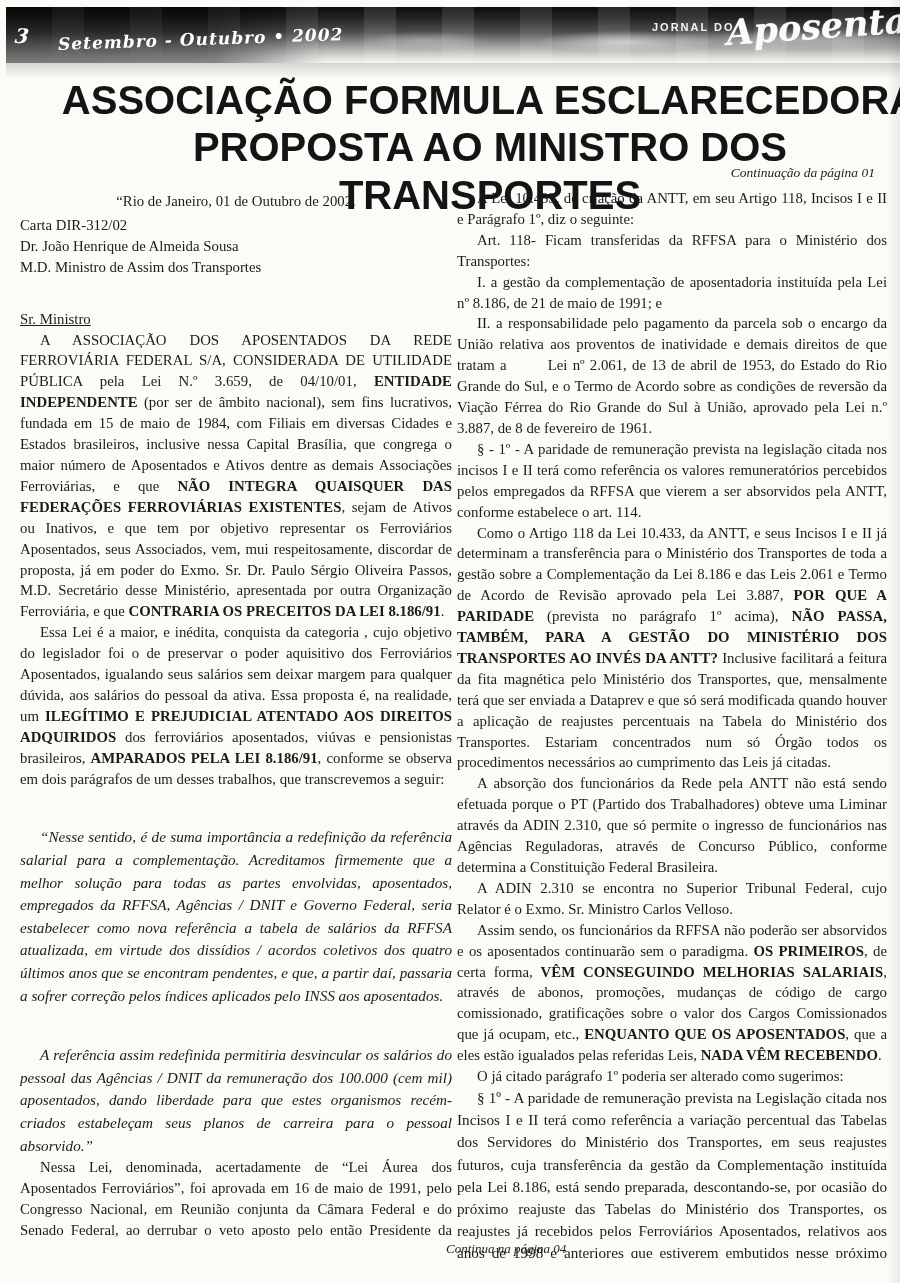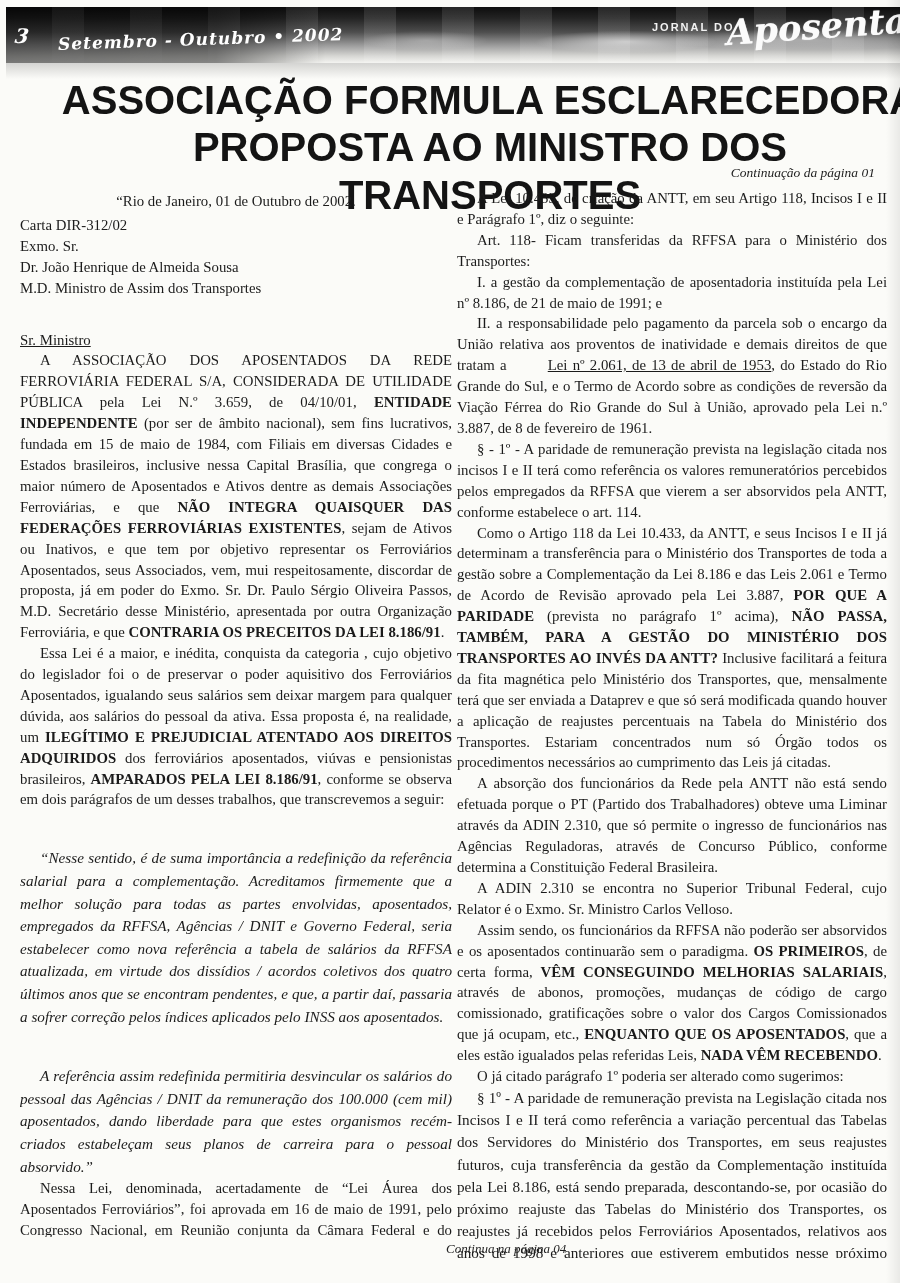--- a/index.html
+++ b/index.html
@@ -41,21 +41,21 @@
   .col-right{left:457px;top:188px;width:430px;height:1070px;}
 
   .para{margin:0;text-indent:20px;}
   .addr{text-indent:0;text-align:left;}
   .dateline{text-indent:0;text-align:center;margin-bottom:3px;}
   .salutation{margin-top:31px;text-decoration:underline;}
   .quote{font-size:15.2px;line-height:22.6px;margin-top:37px;}
   .alt{font-size:15.2px;line-height:22.2px;}
   span.b{font-weight:bold;}
   span.i{font-style:italic;}
-  span.u{text-decoration:underline;margin-left:36px;}
+  span.u{margin-left:36px;}
 
   .continues{position:absolute;left:446px;top:1241px;font-style:italic;font-size:13px;color:#222;}
 
   .scan-edge{position:absolute;right:0;top:0;width:14px;height:100%;
     background:linear-gradient(90deg, rgba(0,0,0,0), rgba(0,0,0,.07));}
 </style>
 </head>
 <body>
 
 <div>
@@ -71,21 +71,20 @@
   <div class="headline">
     <div>ASSOCIAÇÃO FORMULA ESCLARECEDORA</div>
     <div>PROPOSTA AO MINISTRO DOS TRANSPORTES</div>
   </div>
 
   <div class="continuation">Continuação da página 01</div>
 
   <div class="col col-left">
       <p class="para dateline"><span>“Rio de Janeiro, 01 de Outubro de 2002.</span></p>
       <p class="para addr"><span>Carta DIR-312/02</span></p>
-      <p class="para addr"><span>Exmo. Sr.</span></p>
       <p class="para addr"><span>Dr. João Henrique de Almeida Sousa</span></p>
       <p class="para addr"><span>M.D. Ministro de Assim dos Transportes</span></p>
       <p class="para addr salutation"><span>Sr. Ministro</span></p>
       <p class="para body"><span>A ASSOCIAÇÃO DOS APOSENTADOS DA REDE FERROVIÁRIA FEDERAL S/A, CONSIDERADA DE UTILIDADE PÚBLICA pela Lei N.º 3.659, de 04/10/01, </span><span class="b">ENTIDADE INDEPENDENTE</span><span> (por ser de âmbito nacional), sem fins lucrativos, fundada em 15 de maio de 1984, com Filiais em diversas Cidades e Estados brasileiros, inclusive nessa Capital Brasília, que congrega o maior número de Aposentados e Ativos dentre as demais Associações Ferroviárias, e que </span><span class="b">NÃO INTEGRA QUAISQUER DAS FEDERAÇÕES FERROVIÁRIAS EXISTENTES</span><span>, sejam de Ativos ou Inativos, e que tem por objetivo representar os Ferroviários Aposentados, seus Associados, vem, mui respeitosamente, discordar de proposta, já em poder do Exmo. Sr. Dr. Paulo Sérgio Oliveira Passos, M.D. Secretário desse Ministério, apresentada por outra Organização Ferroviária, e que </span><span class="b">CONTRARIA OS PRECEITOS DA LEI 8.186/91</span><span>.</span></p>
       <p class="para body"><span>Essa Lei é a maior, e inédita, conquista da categoria , cujo objetivo do legislador foi o de preservar o poder aquisitivo dos Ferroviários Aposentados, igualando seus salários sem deixar margem para qualquer dúvida, aos salários do pessoal da ativa. Essa proposta é, na realidade, um </span><span class="b">ILEGÍTIMO E PREJUDICIAL ATENTADO AOS DIREITOS ADQUIRIDOS</span><span> dos ferroviários aposentados, viúvas e pensionistas brasileiros, </span><span class="b">AMPARADOS PELA LEI 8.186/91</span><span>, conforme se observa em dois parágrafos de um desses trabalhos, que transcrevemos a seguir:</span></p>
       <p class="para body quote"><span class="i">“Nesse sentido, é de suma importância a redefinição da referência salarial para a complementação.  Acreditamos firmemente que a melhor solução para todas as partes envolvidas, aposentados, empregados da RFFSA, Agências / DNIT e Governo Federal, seria estabelecer como nova referência a tabela de salários da RFFSA atualizada, em virtude dos dissídios / acordos coletivos dos quatro últimos anos que se encontram pendentes, e que, a partir daí, passaria a sofrer correção pelos índices aplicados pelo INSS aos aposentados.</span></p>
       <p class="para body quote"><span class="i">A referência assim redefinida permitiria desvincular os salários do pessoal das Agências / DNIT da remuneração dos 100.000 (cem mil) aposentados, dando liberdade para que estes organismos recém-criados estabeleçam seus planos de carreira para o pessoal absorvido.”</span></p>
       <p class="para body"><span>Nessa Lei, denominada, acertadamente de “Lei Áurea dos Aposentados Ferroviários”, foi aprovada em 16 de maio de 1991, pelo Congresso Nacional, em Reunião conjunta da Câmara Federal e do Senado Federal, ao derrubar o veto aposto pelo então Presidente da República, tendo sido Promulgada pelo Presidente do Congresso, Senador Mauro Benevides, no dia 21 de maio de 1991, expirado o prazo para que o primeiro a sancionasse.</span></p>
     </div>
   <div class="col col-right">

